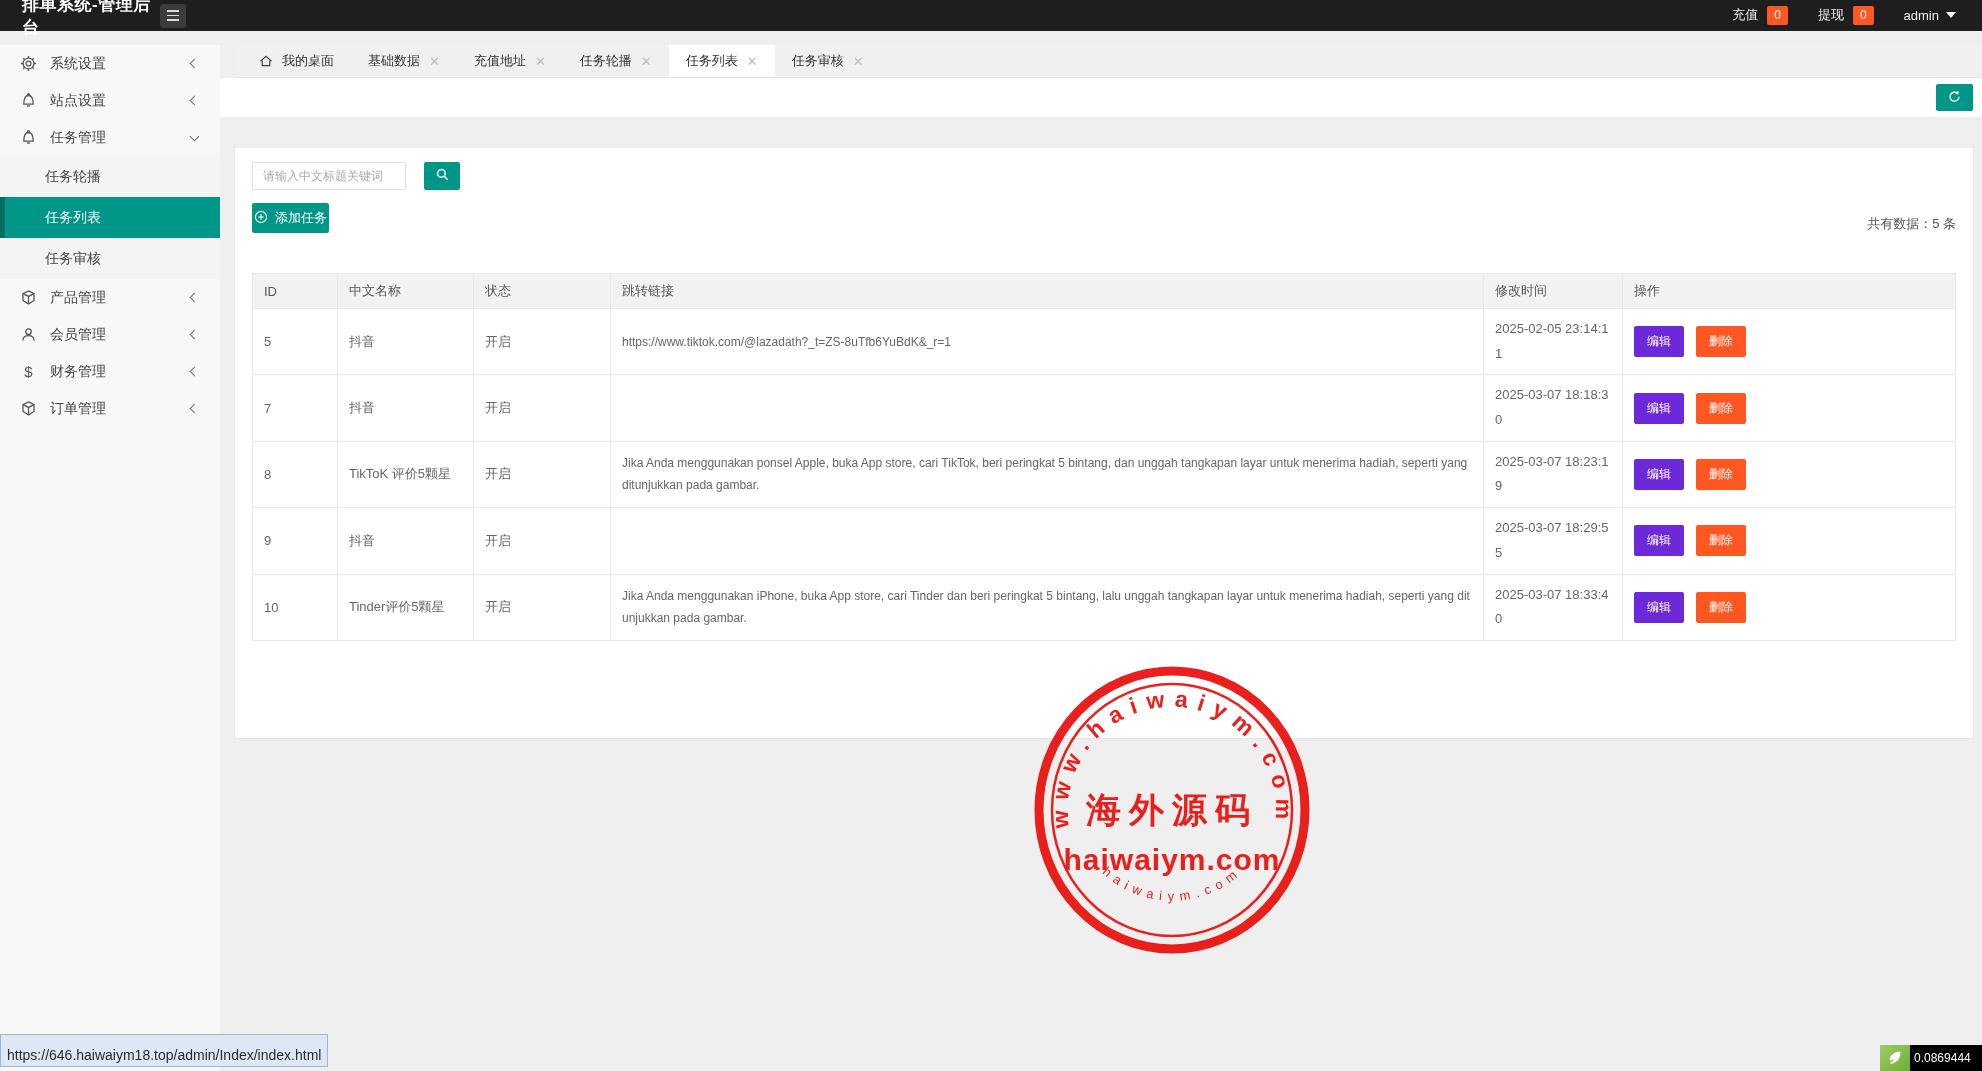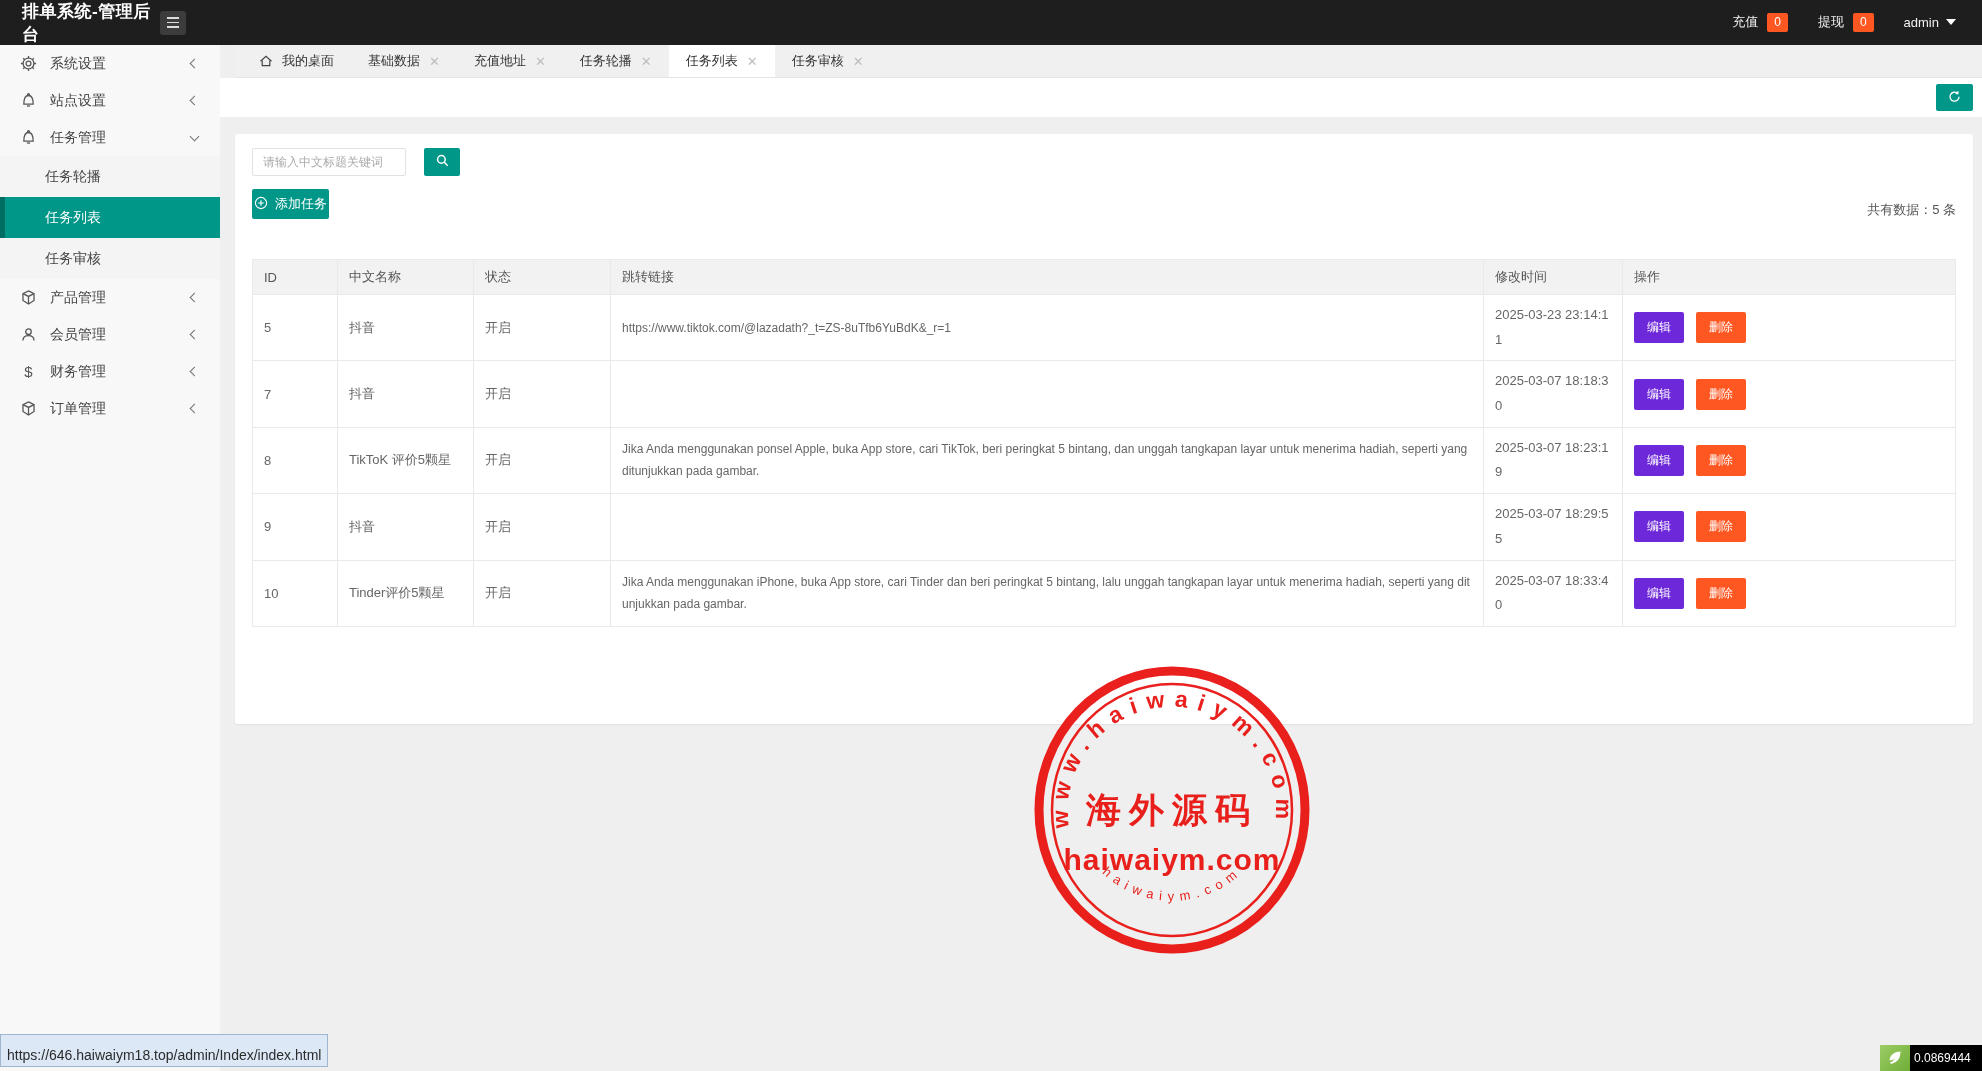--- a/index.html
+++ b/index.html
@@ -3,21 +3,21 @@
 <meta charset="utf-8">
 <style>
   * { margin:0; padding:0; box-sizing:border-box; }
   html,body { width:1982px; height:1071px; }
   body {
     position:relative; overflow:hidden;
     font-family:"Liberation Sans","DejaVu Sans",sans-serif;
     background:#efefef; color:#333;
   }
   
-  .header { position:absolute; top:0; left:0; right:0; height:45px; background:#1e1e1e; display:flex; align-items:center; z-index:20; }
+  .header { position:absolute; top:0; left:0; right:0; height:31px; background:#1e1e1e; display:flex; align-items:center; z-index:20; }
   .header-title { color:#fff; font-size:17px; font-weight:bold; padding-left:22px; width:160px; letter-spacing:.5px; }
   .hamburger { width:26px; height:24px; background:#3c3c3c; border-radius:3px; display:flex; flex-direction:column; justify-content:center; gap:3px; align-items:center; cursor:pointer; }
   .hamburger i { display:block; width:12px; height:1.6px; background:#dcdcdc; }
   .header-right { margin-left:auto; display:flex; align-items:center; gap:30px; padding-right:26px; }
   .hdr-item { display:flex; align-items:flex-start; color:#f0f0f0; font-size:13px; cursor:pointer; }
   .badge { background:#ff5722; color:#fff; font-size:12px; border-radius:2px; padding:2px 7px; margin-left:9px; line-height:1.2; }
   .user-item { display:flex; align-items:center; gap:7px; }
   .caret-down { width:0; height:0; border-left:5px solid transparent; border-right:5px solid transparent; border-top:6px solid #fff; }
   
   .sidebar { position:absolute; top:45px; left:0; bottom:0; width:220px; background:#f8f8f8; z-index:10; }
@@ -34,21 +34,21 @@
   
   .tabbar { position:absolute; left:236px; top:45px; right:0; height:33px; background:#f0f0f0; border-bottom:1px solid #e4e4e4; display:flex; align-items:stretch; padding-left:6px; z-index:5; }
   .tab { display:flex; align-items:center; gap:9px; padding:0 17px; font-size:13px; color:#333; cursor:pointer; white-space:nowrap; }
   .tab.active { background:#fff; }
   .tab .close { color:#bdbdbd; font-size:13px; line-height:1; }
   .tab .home-ic { width:14px; height:14px; color:#444; display:flex; }
   
   .toolstrip { position:absolute; left:220px; top:78px; right:0; height:39px; background:#fff; }
   .refresh-btn { position:absolute; right:9px; top:6px; width:37px; height:27px; background:#009688; border:none; border-radius:2px; color:#fff; display:flex; align-items:center; justify-content:center; cursor:pointer; }
   
-  .card { position:absolute; left:235px; top:134px; width:1738px; height:590px; background:#fff; border-radius:2px; box-shadow:0 1px 2px rgba(0,0,0,.06); padding:14px 17px 20px; }
+  .card { position:absolute; left:235px; top:148px; width:1738px; height:590px; background:#fff; border-radius:2px; box-shadow:0 1px 2px rgba(0,0,0,.06); padding:14px 17px 20px; }
   .search-row { display:flex; align-items:center; gap:18px; }
   .search-input { width:154px; height:28px; border:1px solid #e2e2e2; border-radius:2px; padding:0 10px; font-size:12px; color:#333; outline:none; font-family:inherit; }
   .search-input::placeholder { color:#ababab; }
   .search-btn { width:36px; height:28px; background:#009688; border:none; border-radius:2px; color:#fff; display:flex; align-items:center; justify-content:center; cursor:pointer; }
   .add-row { margin-top:13px; display:flex; align-items:flex-end; }
   .add-btn { height:30px; background:#009688; border:none; border-radius:2px; color:#fff; font-size:13px; padding:0 2px; display:flex; align-items:center; gap:7px; cursor:pointer; font-family:inherit; }
   .summary { margin-left:auto; font-size:13px; color:#555; }
   
   table.grid { width:100%; margin-top:40px; border-collapse:collapse; table-layout:fixed; }
   .grid th, .grid td { border:1px solid #e9e9e9; padding:8px 11px; text-align:left; font-weight:normal; vertical-align:middle; }
@@ -262,21 +262,21 @@
         <th>修改时间</th>
         <th>操作</th>
       </tr>
     </thead>
     <tbody>
       <tr>
         <td>5</td>
         <td>抖音</td>
         <td>开启</td>
         <td class="link-cell">https://www.tiktok.com/@lazadath?_t=ZS-8uTfb6YuBdK&amp;_r=1</td>
-        <td class="time-cell">2025-03-23 23:14:11</td>
+        <td class="time-cell">2025-02-05 23:14:11</td>
         <td>
             <div class="row-actions">
           <button class="btn-edit">编辑</button>
           <button class="btn-del">删除</button>
         </div>
           </td>
       </tr>
       <tr>
         <td>7</td>
         <td>抖音</td>

